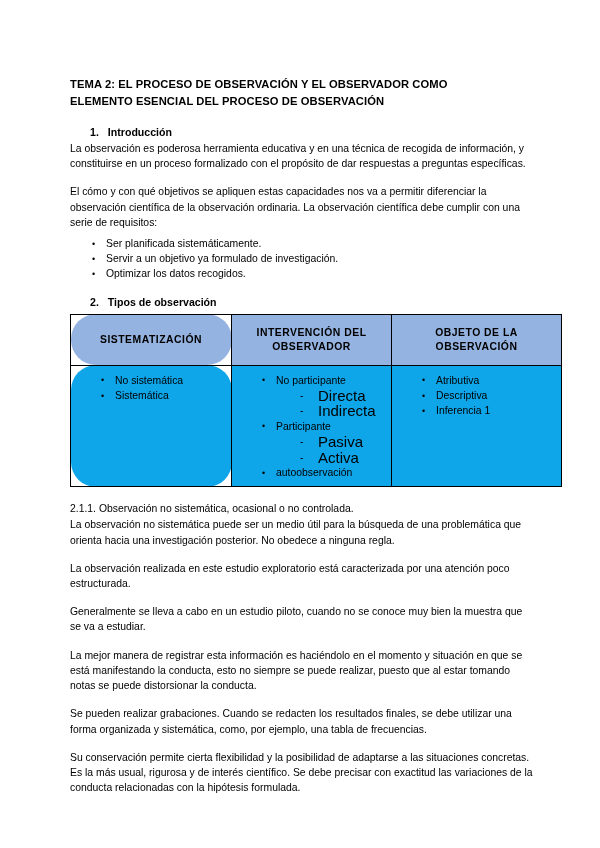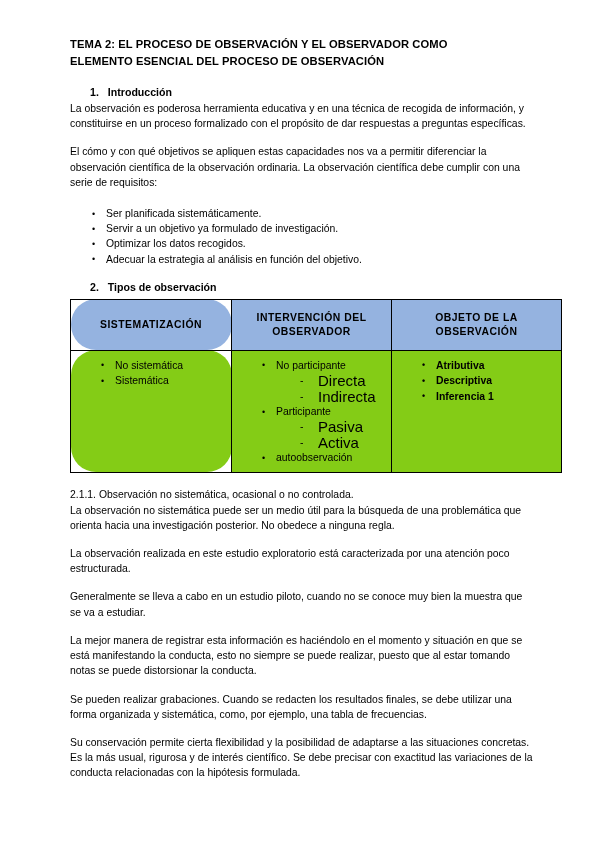--- a/index.html
+++ b/index.html
@@ -17,21 +17,21 @@
     -webkit-font-smoothing: antialiased;
   }
   .page {
     position: absolute;
     left: 0;
     top: 0;
     width: 600px;
     height: 848px;
     background: #ffffff;
     box-sizing: border-box;
-    padding: 36px 66px 0 70px;
+    padding: 76px 66px 0 70px;
     overflow: hidden;
   }
 
   .doc-title {
     font-size: 11.2px;
     font-weight: bold;
     line-height: 16.5px;
     letter-spacing: 0.1px;
     margin: 0 0 16px 0;
   }
@@ -54,21 +54,21 @@
     line-height: 15px;
     margin: 0 0 1px 0;
   }
 
   p.para {
     font-size: 10.4px;
     line-height: 15.2px;
     margin: 0 0 13px 0;
     text-align: left;
   }
-  p.para.tight { margin-bottom: 16px; }
+  p.para.tight { margin-bottom: 6px; }
 
   ul.bullets {
     list-style: none;
     margin: 0 0 13px 0;
     padding: 0 0 0 22px;
   }
   ul.bullets > li {
     font-size: 10.4px;
     line-height: 15.2px;
     position: relative;
@@ -103,25 +103,25 @@
     font-weight: bold;
     letter-spacing: 0.5px;
     line-height: 14px;
     height: 38px;
     padding: 6px 4px;
     vertical-align: middle;
   }
   table.types td {
     height: 94px;
     padding: 7px 6px 6px 6px;
-    background: #84cc16;
+    background: #0ea5e9;
   }
   .col-1 { width: 152px; border-radius: 25px; }
   .col-2 { width: 151px; }
-  .col-3 { width: 161px; font-weight: bold; }
+  .col-3 { width: 161px; }
 
   ul.cell-list {
     list-style: none;
     margin: 0;
     padding: 0 0 0 24px;
   }
   ul.cell-list > li {
     font-size: 10.4px;
     line-height: 15.4px;
     position: relative;
@@ -172,21 +172,20 @@
   </h2>
 
   <p class="para">La observación es poderosa herramienta educativa y en una técnica de recogida de información, y constituirse en un proceso formalizado con el propósito de dar respuestas a preguntas específicas.</p>
 
   <p class="para tight">El cómo y con qué objetivos se apliquen estas capacidades nos va a permitir diferenciar la observación científica de la observación ordinaria. La observación científica debe cumplir con una serie de requisitos:</p>
 
   <ul class="bullets">
     <li>Ser planificada sistemáticamente.</li>
     <li>Servir a un objetivo ya formulado de investigación.</li>
     <li>Optimizar los datos recogidos.</li>
-    <li>Adecuar la estrategia al análisis en función del objetivo.</li>
   </ul>
 
   <h2 class="section-heading">
     <span class="num">2.</span>
     <span>Tipos de observación</span>
   </h2>
 
   <table class="types">
     <thead>
       <tr>

